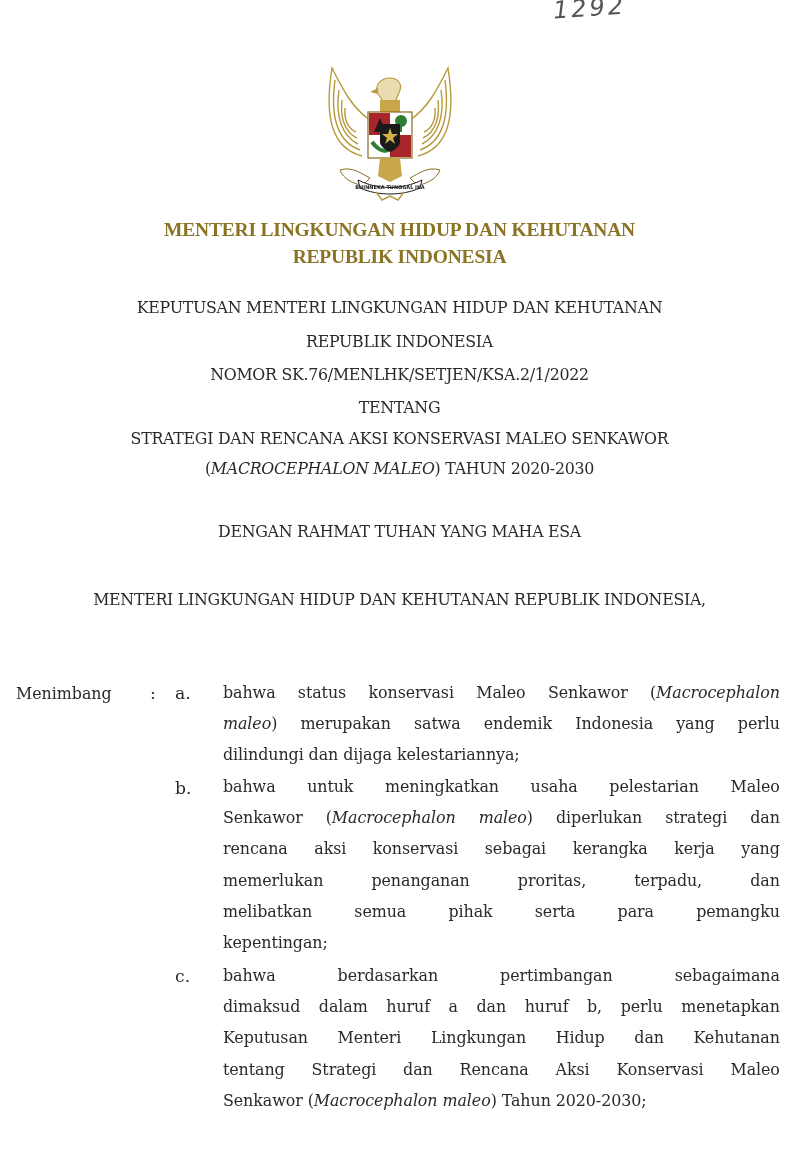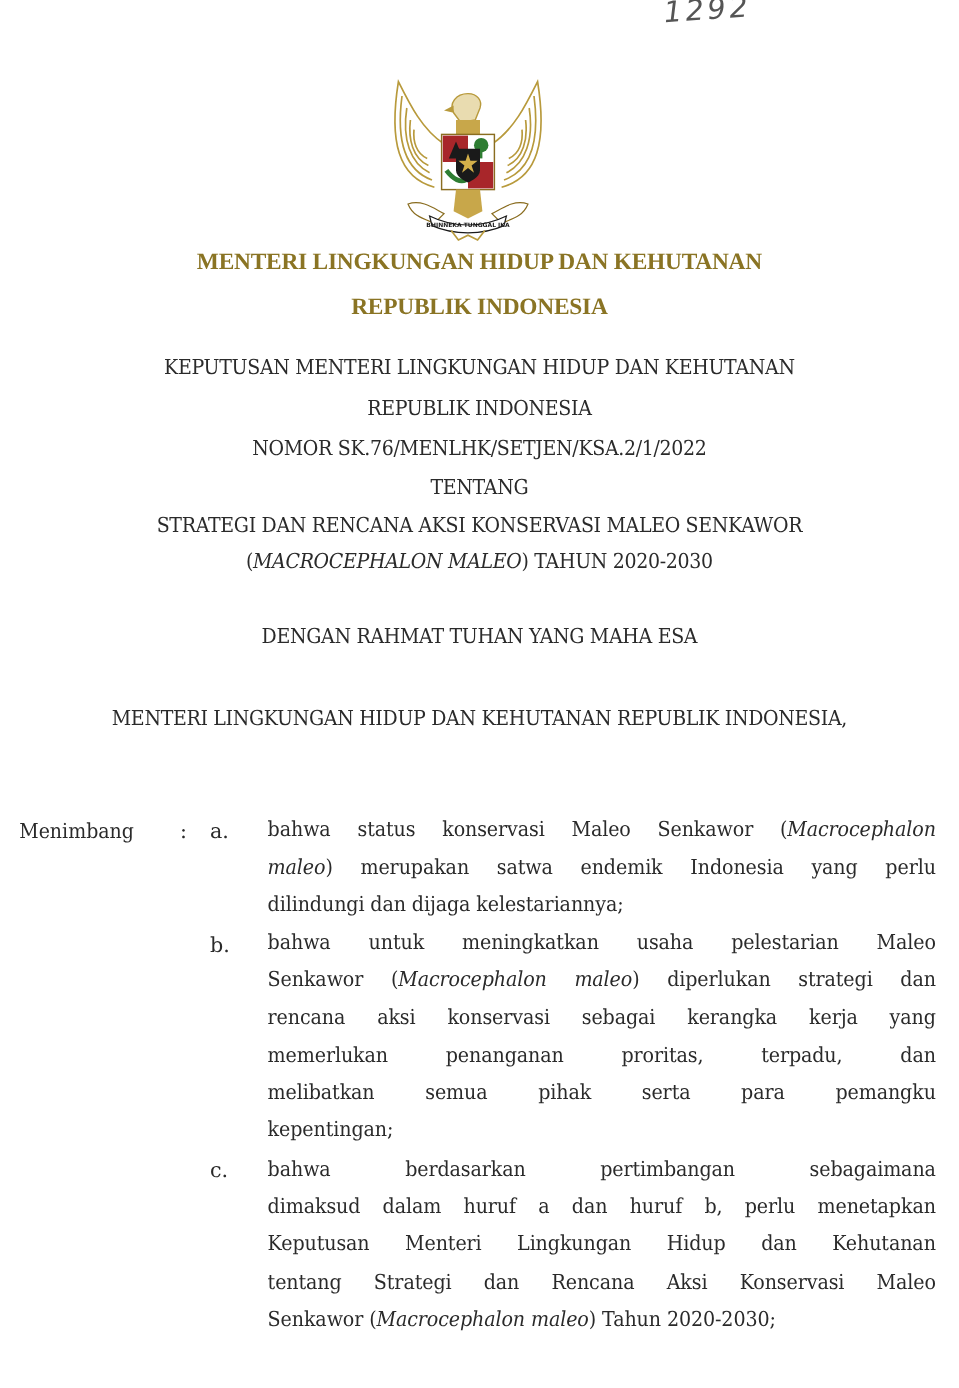--- a/index.html
+++ b/index.html
@@ -12,21 +12,21 @@
     position: absolute; left: 553px; top: -6px;
     font-family: "DejaVu Sans", sans-serif; font-size: 24px; color: #555;
     font-style: italic; letter-spacing: 3px; transform: rotate(-4deg);
   }
   .emblem { position: absolute; left: 322px; top: 58px; width: 136px; height: 146px; }
   .org {
     position: absolute; left: 0; width: 799px; text-align: center;
     font-family: "Liberation Serif", serif; font-weight: bold; color: #8a7424;
     font-size: 19.5px; letter-spacing: -0.2px;
   }
-  .org.l1 { top: 208px; }
+  .org.l1 { top: 219px; }
   .org.l2 { top: 246px; }
   .title-line {
     position: absolute; left: 0; width: 799px; text-align: center;
     font-size: 17.2px; letter-spacing: -0.3px; font-family: "DejaVu Serif", serif;
     transform: scaleX(0.92); transform-origin: center;
   }
   .t1 { top: 297px; } .t2 { top: 331px; } .t3 { top: 364px; } .t4 { top: 397px; }
   .t5 { top: 428px; } .t6 { top: 458px; }
   .t7 { top: 521px; }
   .t8 { top: 589px; }

